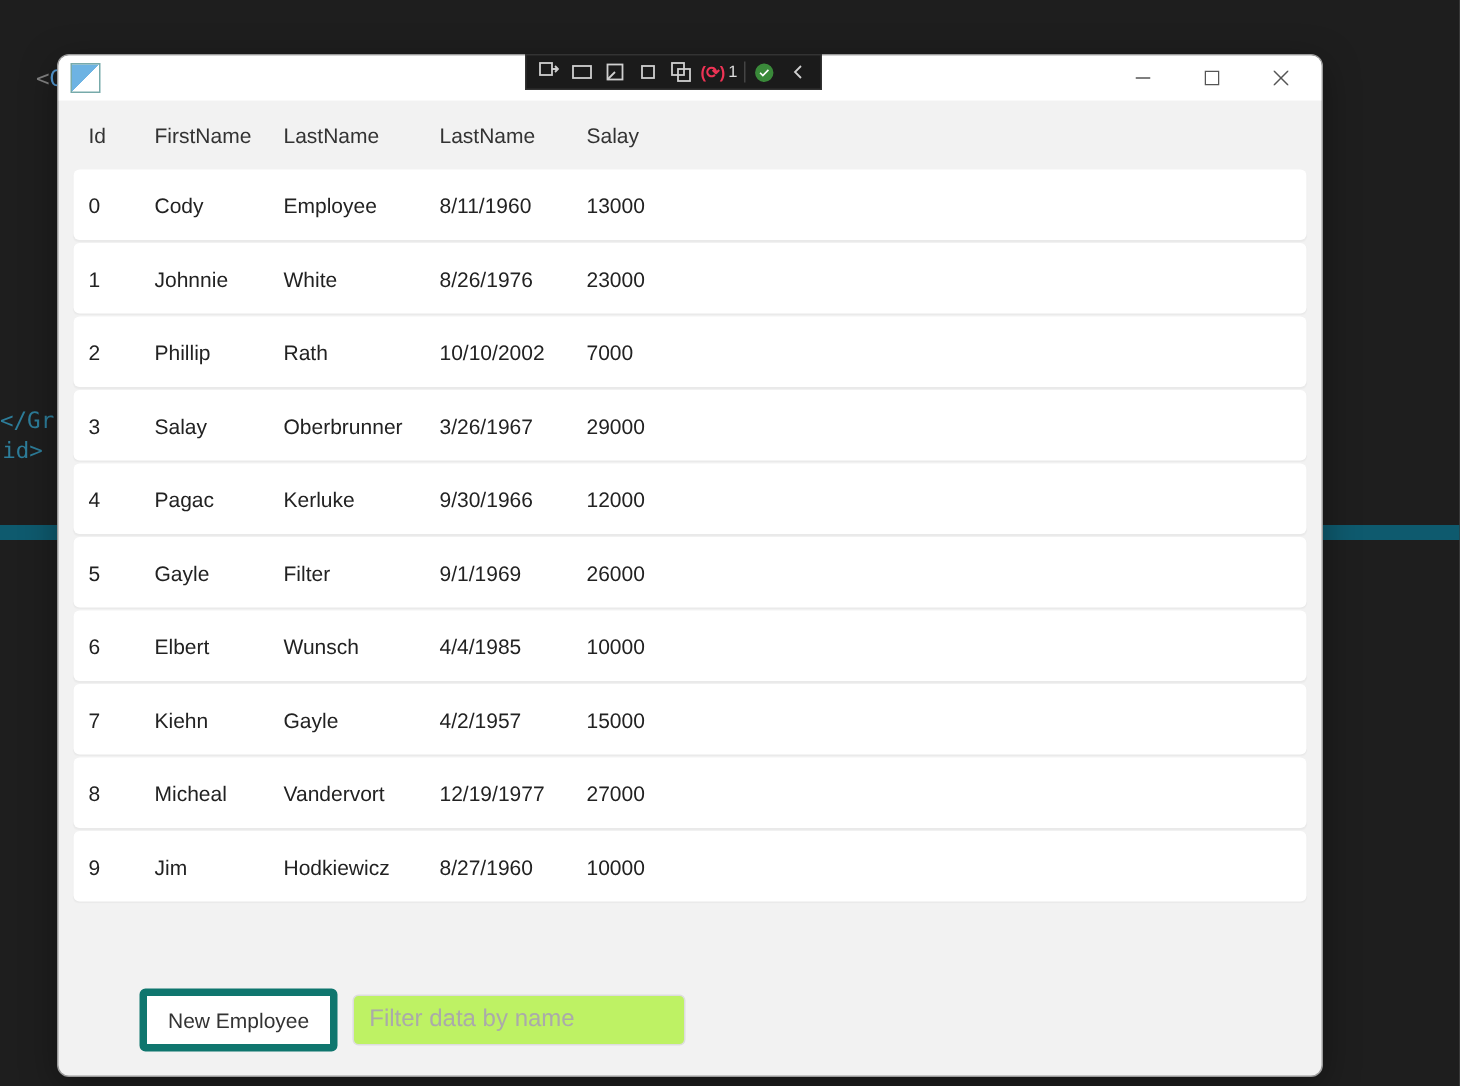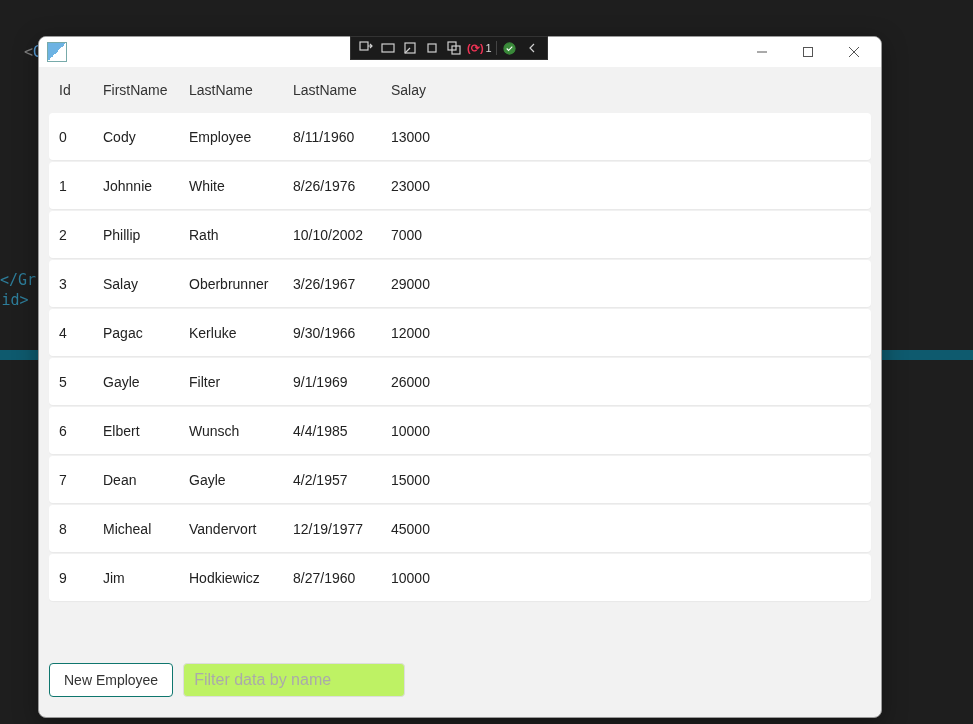--- a/index.html
+++ b/index.html
@@ -167,27 +167,28 @@
     flex-shrink: 0;
     display: flex;
     align-items: center;
     gap: 10px;
     padding: 0 10px 8px 10px;
   }
   .btn {
     height: 32px;
     padding: 0 14px;
     background: #ffffff;
-    border: 1px solid #0f766e;
+    border: 5px solid #0f766e;
     border-radius: 4px;
     font-size: 14px;
     color: #333;
     display: flex;
     align-items: center;
     cursor: pointer;
+    margin-left: 44px;
   }
   .filter {
     height: 32px;
     width: 200px;
     padding: 0 10px;
     background: #bef264;
     border: 1px solid #ddd;
     border-radius: 4px;
     font-size: 16px;
     color: #333;
@@ -292,32 +293,32 @@
           <div class="t-row">
             <div>6</div>
             <div>Elbert</div>
             <div>Wunsch</div>
             <div>4/4/1985</div>
             <div>10000</div>
             <div></div>
           </div>
           <div class="t-row">
             <div>7</div>
-            <div>Dean</div>
+            <div>Kiehn</div>
             <div>Gayle</div>
             <div>4/2/1957</div>
             <div>15000</div>
             <div></div>
           </div>
           <div class="t-row">
             <div>8</div>
             <div>Micheal</div>
             <div>Vandervort</div>
             <div>12/19/1977</div>
-            <div>45000</div>
+            <div>27000</div>
             <div></div>
           </div>
           <div class="t-row">
             <div>9</div>
             <div>Jim</div>
             <div>Hodkiewicz</div>
             <div>8/27/1960</div>
             <div>10000</div>
             <div></div>
           </div>

